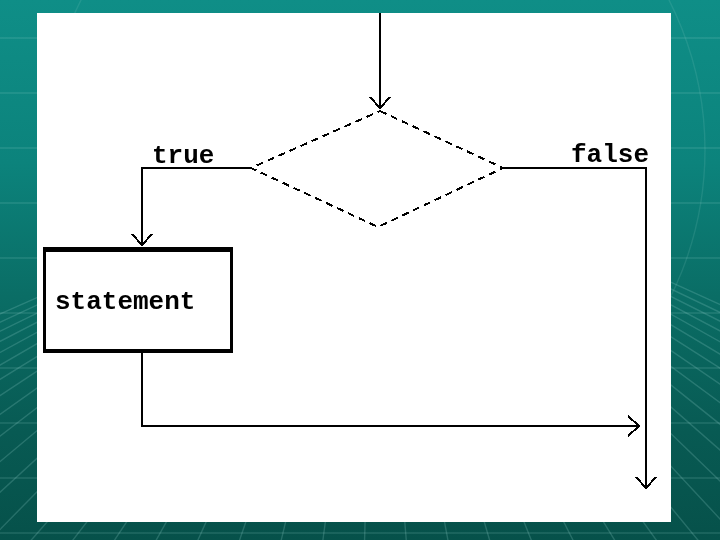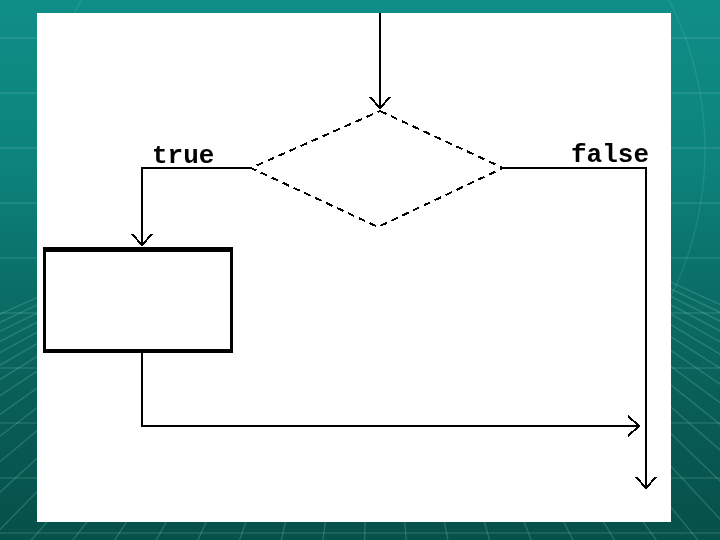--- a/index.html
+++ b/index.html
@@ -145,13 +145,14 @@
 
   <path d="M503,168 L646,168 L646,487"></path>
   <path d="M636,477 L646,488 L656,477"></path>
 </svg>
 
 <div class="process-box"></div>
 
 <div class="labels layer">
   <div class="fc-label label-true">true</div>
   <div class="fc-label label-false">false</div>
+  <div class="fc-label label-stmt">statement</div>
 </div>
 
 </body></html>

